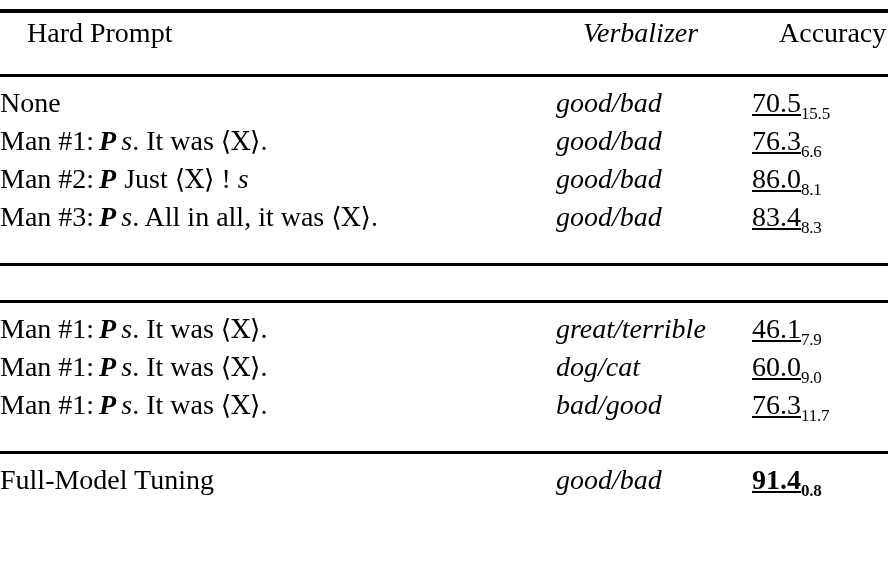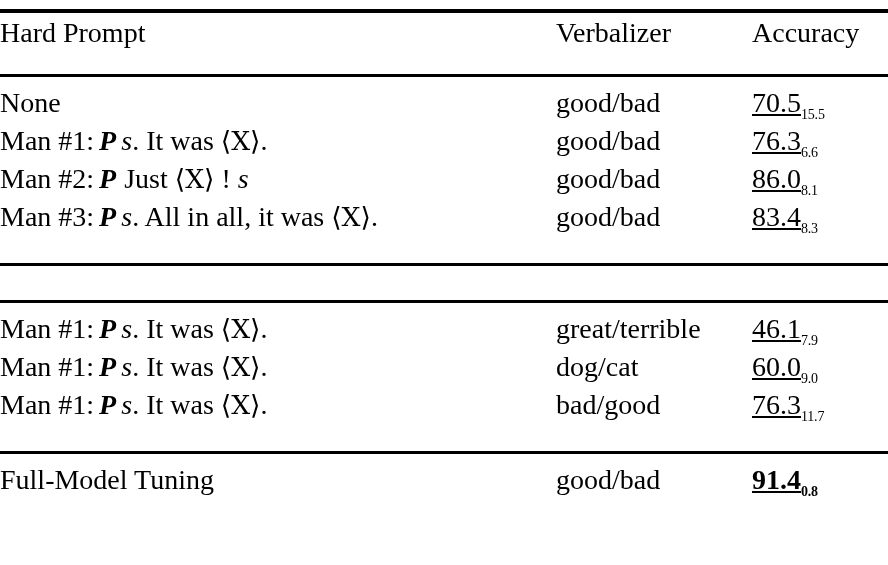--- a/index.html
+++ b/index.html
@@ -52,46 +52,46 @@
   tr.rule-mid td {
     height: 13px;
     border-bottom: 3px solid #000;
     padding: 0;
   }
 
   
   tr.gap-after-rule td { height: 12px; }
   tr.gap-before-rule td { height: 9px; }
 
-  tr.header-row td { height: 42px; padding-top: 6px; }
+  tr.header-row td { height: 42px; padding-top: 6px; padding-left: 27px; }
   tr.data-row td   { height: 38px; }
 
   tr.data-row td.cell-prompt { padding-right: 6px; }
   tr.data-row td.cell-verb,
-  tr.header-row td.cell-verb { padding-right: 8px; }
+  tr.header-row td.cell-verb { padding-right: 8px; font-style: italic; }
 
   
   .mathP {
     font-family: "Liberation Serif", "DejaVu Serif", serif;
     font-weight: bold;
     font-style: italic;
     padding-left: 1px;
     padding-right: 1px;
   }
   .maths {
     font-family: "Liberation Serif", "DejaVu Serif", serif;
     font-style: italic;
   }
   .angle {
     font-family: "DejaVu Serif", "Liberation Serif", serif;
     font-size: 0.95em;
   }
   .acc-val { font-size: 28px; text-decoration: underline; }
   .acc-sub {
-    font-size: 14px;
+    font-size: 17px;
     vertical-align: baseline;
     position: relative;
     top: 7px;
     letter-spacing: -0.2px;
   }
   .bold-row .acc-val,
   .bold-row .acc-sub { font-weight: bold; }
 
   .thin-space { display: inline-block; width: 4px; }
 </style>

